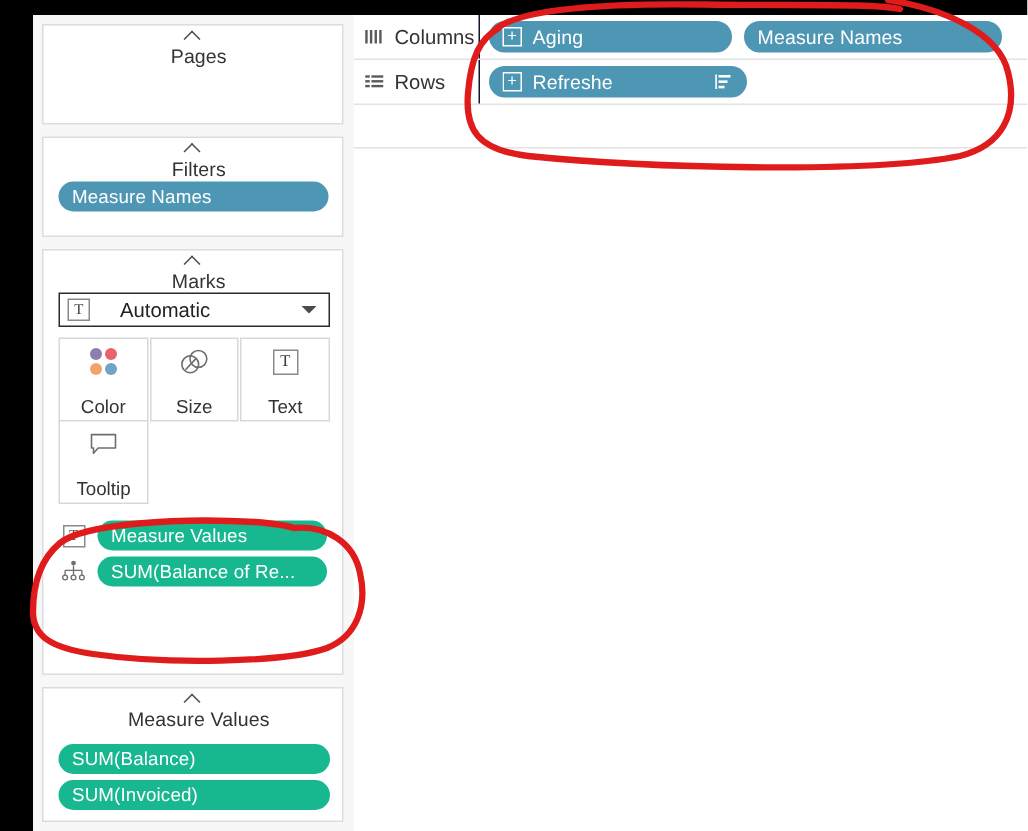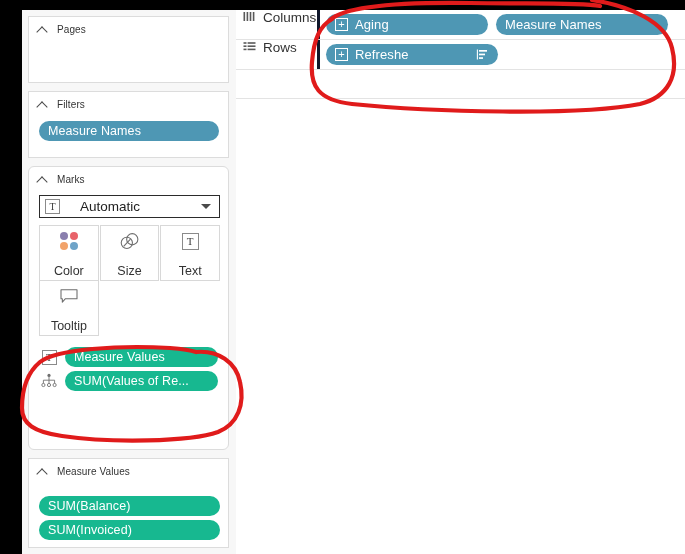--- a/index.html
+++ b/index.html
@@ -52,23 +52,24 @@
     width: 201px;
     background: #ffffff;
     border: 1px solid #dcdcdc;
     box-sizing: border-box;
   }
   .card-title {
     display: flex;
     align-items: center;
     height: 24px;
     padding: 0 0 0 8px;
-    font-size: 10px;
+    font-size: 13px;
     color: #333333;
     letter-spacing: 0.1px;
+    flex-direction: column;
   }
   .caret {
     display: inline-block;
     width: 13px;
     height: 13px;
     margin-right: 7px;
     position: relative;
     flex: 0 0 auto;
   }
   .caret::before {
@@ -99,21 +100,21 @@
   .pill-green { background: #17b890; }
 
   
   #card-pages { top: 6px; height: 67px; }
 
   
   #card-filters { top: 81px; height: 67px; }
   #filters-pill-wrap { position: absolute; left: 10px; top: 29px; width: 180px; }
 
   
-  #card-marks { top: 156px; height: 284px; border-radius: 6px; }
+  #card-marks { top: 156px; height: 284px; }
 
   #mark-type-select {
     position: absolute;
     left: 10px; top: 28px;
     width: 181px; height: 23px;
     border: 1.3px solid #2b2b2b;
     background: #ffffff;
     box-sizing: border-box;
     display: flex;
     align-items: center;
@@ -234,24 +235,25 @@
   .shelf-row {
     display: flex;
     align-items: center;
     height: 29px;
     border-bottom: 1px solid #e3e3e3;
     background: #ffffff;
   }
   .shelf-label {
     width: 84px;
     display: flex;
+    align-items: center;
     padding-left: 7px;
     box-sizing: border-box;
     flex: 0 0 auto;
-    border-right: 3px solid #0f172a;
+    border-right: 1px solid #0f172a;
     height: 100%;
   }
   .shelf-label-text {
     font-size: 13.5px;
     color: #333333;
     margin-left: 7px;
   }
   .shelf-content {
     flex: 1 1 auto;
     display: flex;
@@ -401,21 +403,21 @@
               <line x1="4" y1="9" x2="18" y2="9" stroke="#6e6e6e" stroke-width="1.1"></line>
               <line x1="4" y1="9" x2="4" y2="13" stroke="#6e6e6e" stroke-width="1.1"></line>
               <line x1="11" y1="9" x2="11" y2="13" stroke="#6e6e6e" stroke-width="1.1"></line>
               <line x1="18" y1="9" x2="18" y2="13" stroke="#6e6e6e" stroke-width="1.1"></line>
               <circle cx="4" cy="15" r="2" fill="none" stroke="#6e6e6e" stroke-width="1.1"></circle>
               <circle cx="11" cy="15" r="2" fill="none" stroke="#6e6e6e" stroke-width="1.1"></circle>
               <circle cx="18" cy="15" r="2" fill="none" stroke="#6e6e6e" stroke-width="1.1"></circle>
             </svg>
           </span>
           <span class="pill pill-green">
-            <span class="pill-text">SUM(Values of Re...</span>
+            <span class="pill-text">SUM(Balance of Re...</span>
           </span>
         </div>
       </div>
     </div>
 
     <div class="card" id="card-measure-values">
       <div class="card-title">
         <span class="caret"></span>
         <span>Measure Values</span>
       </div>

